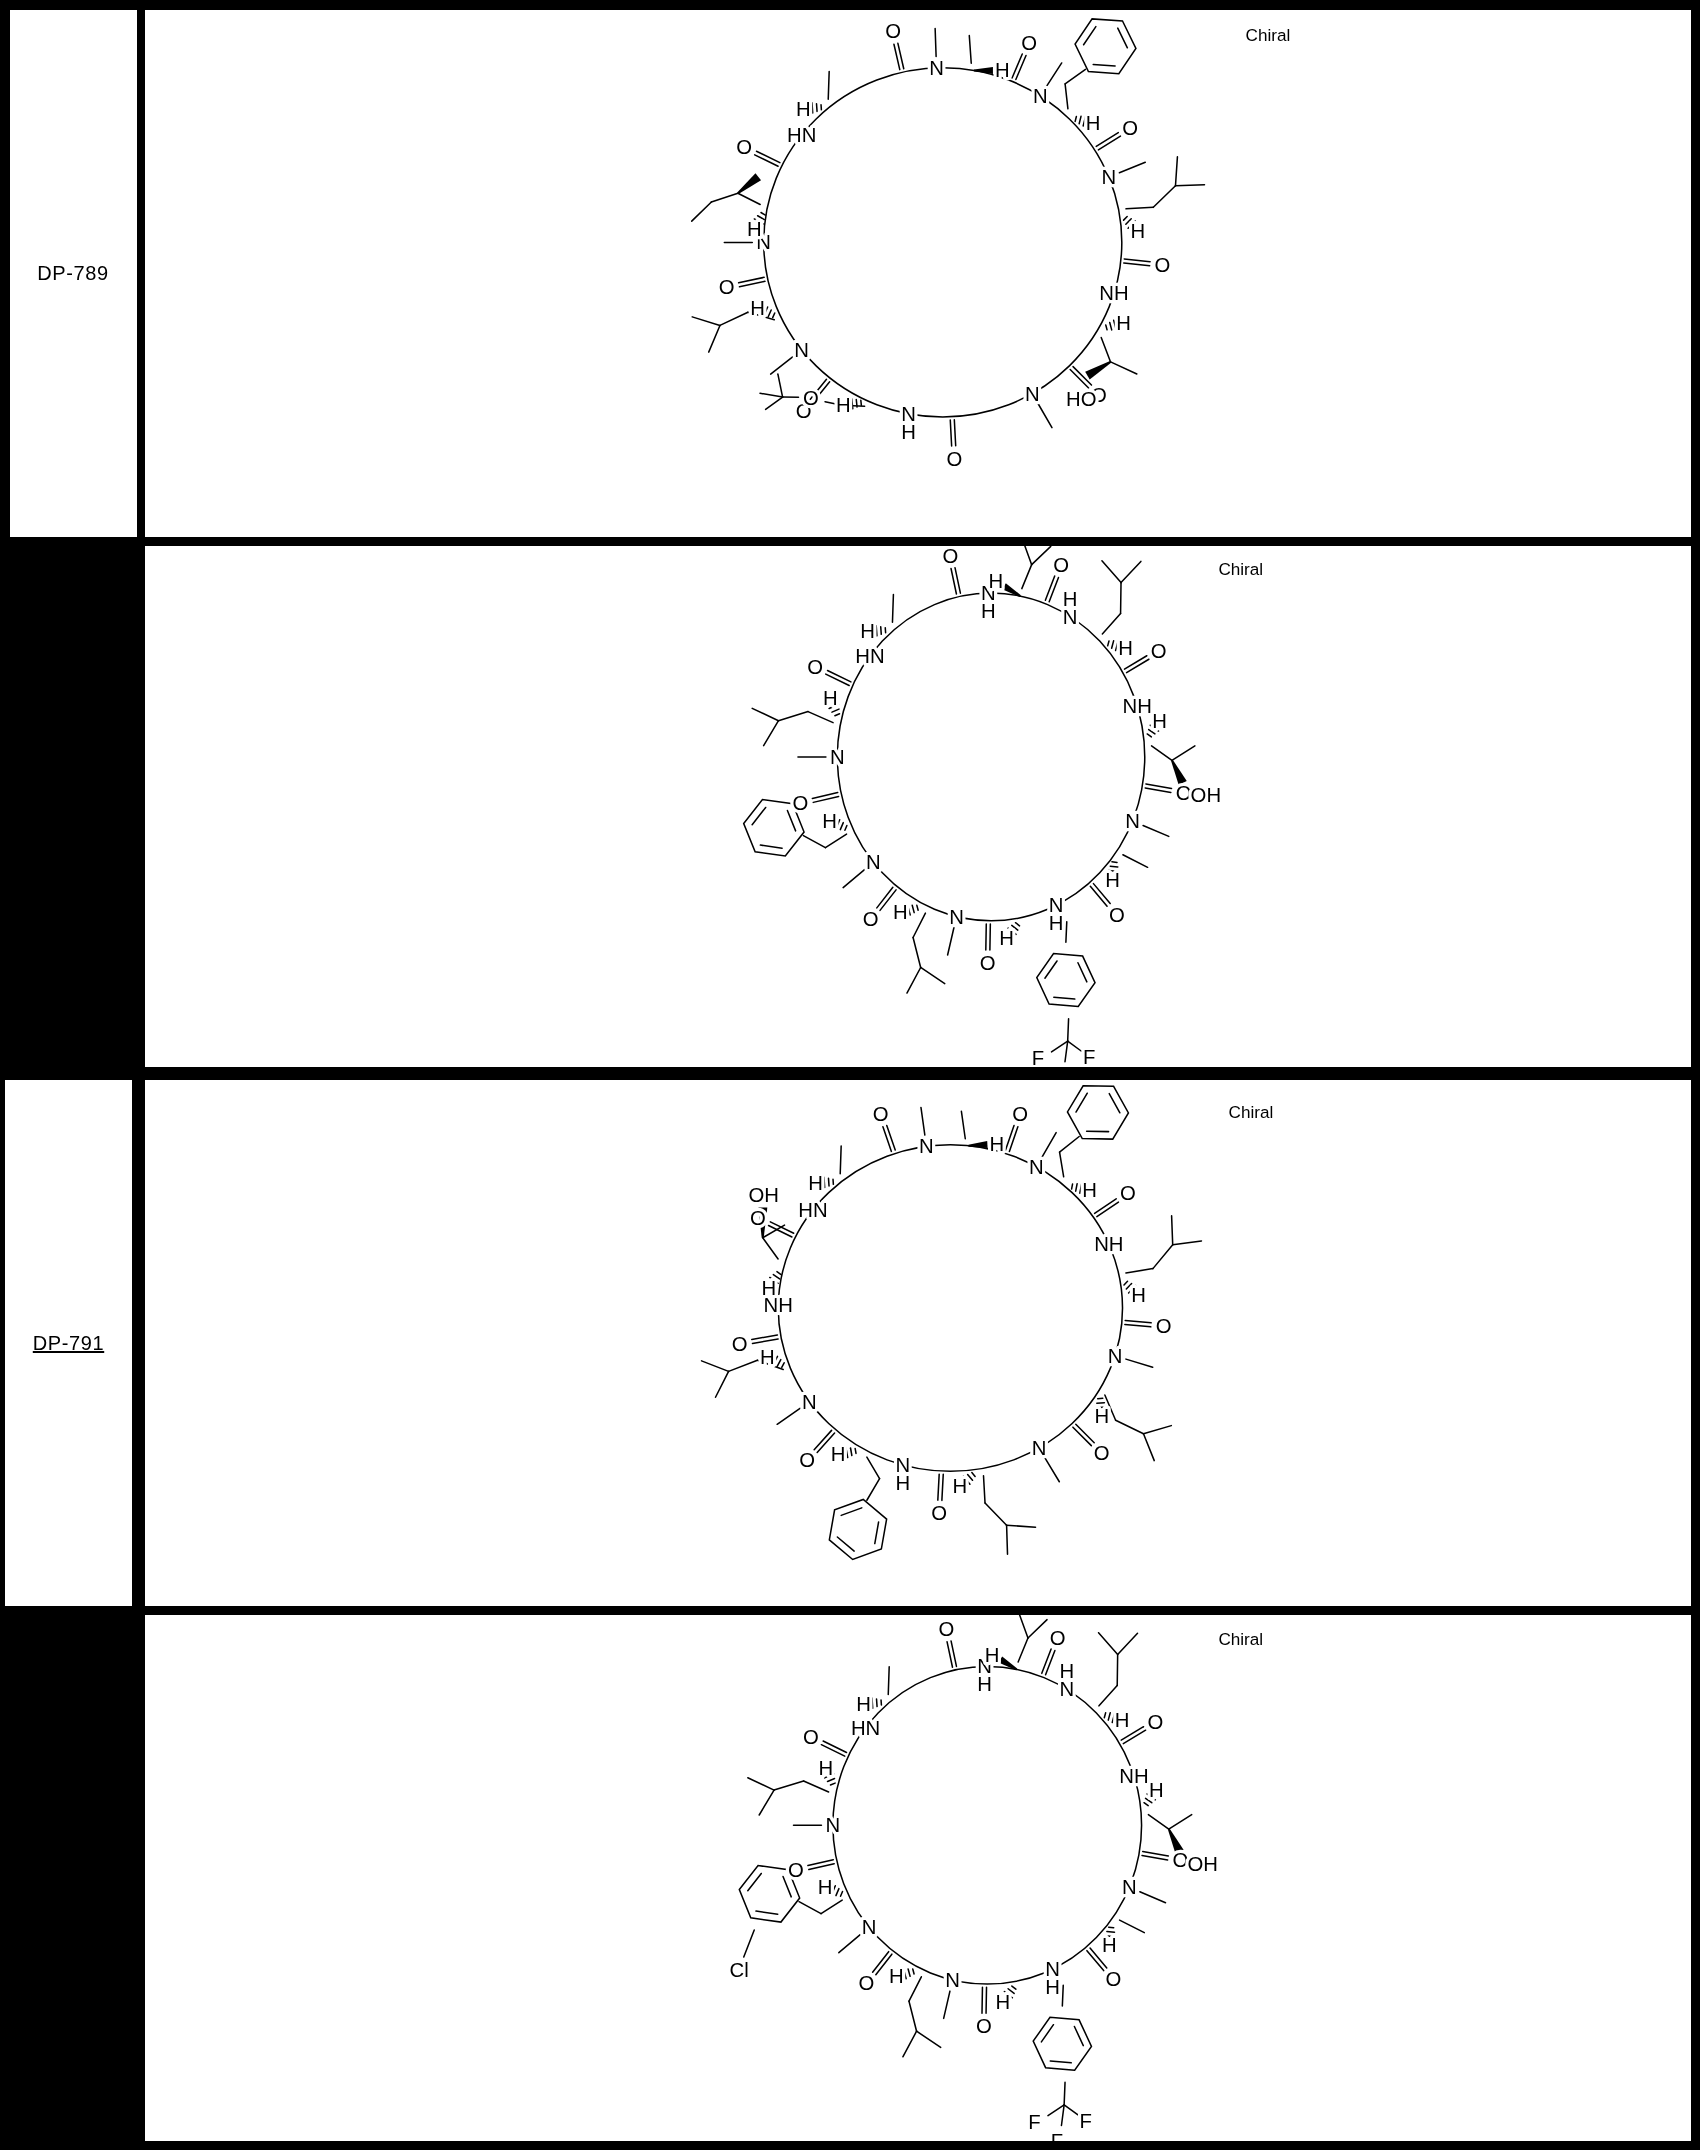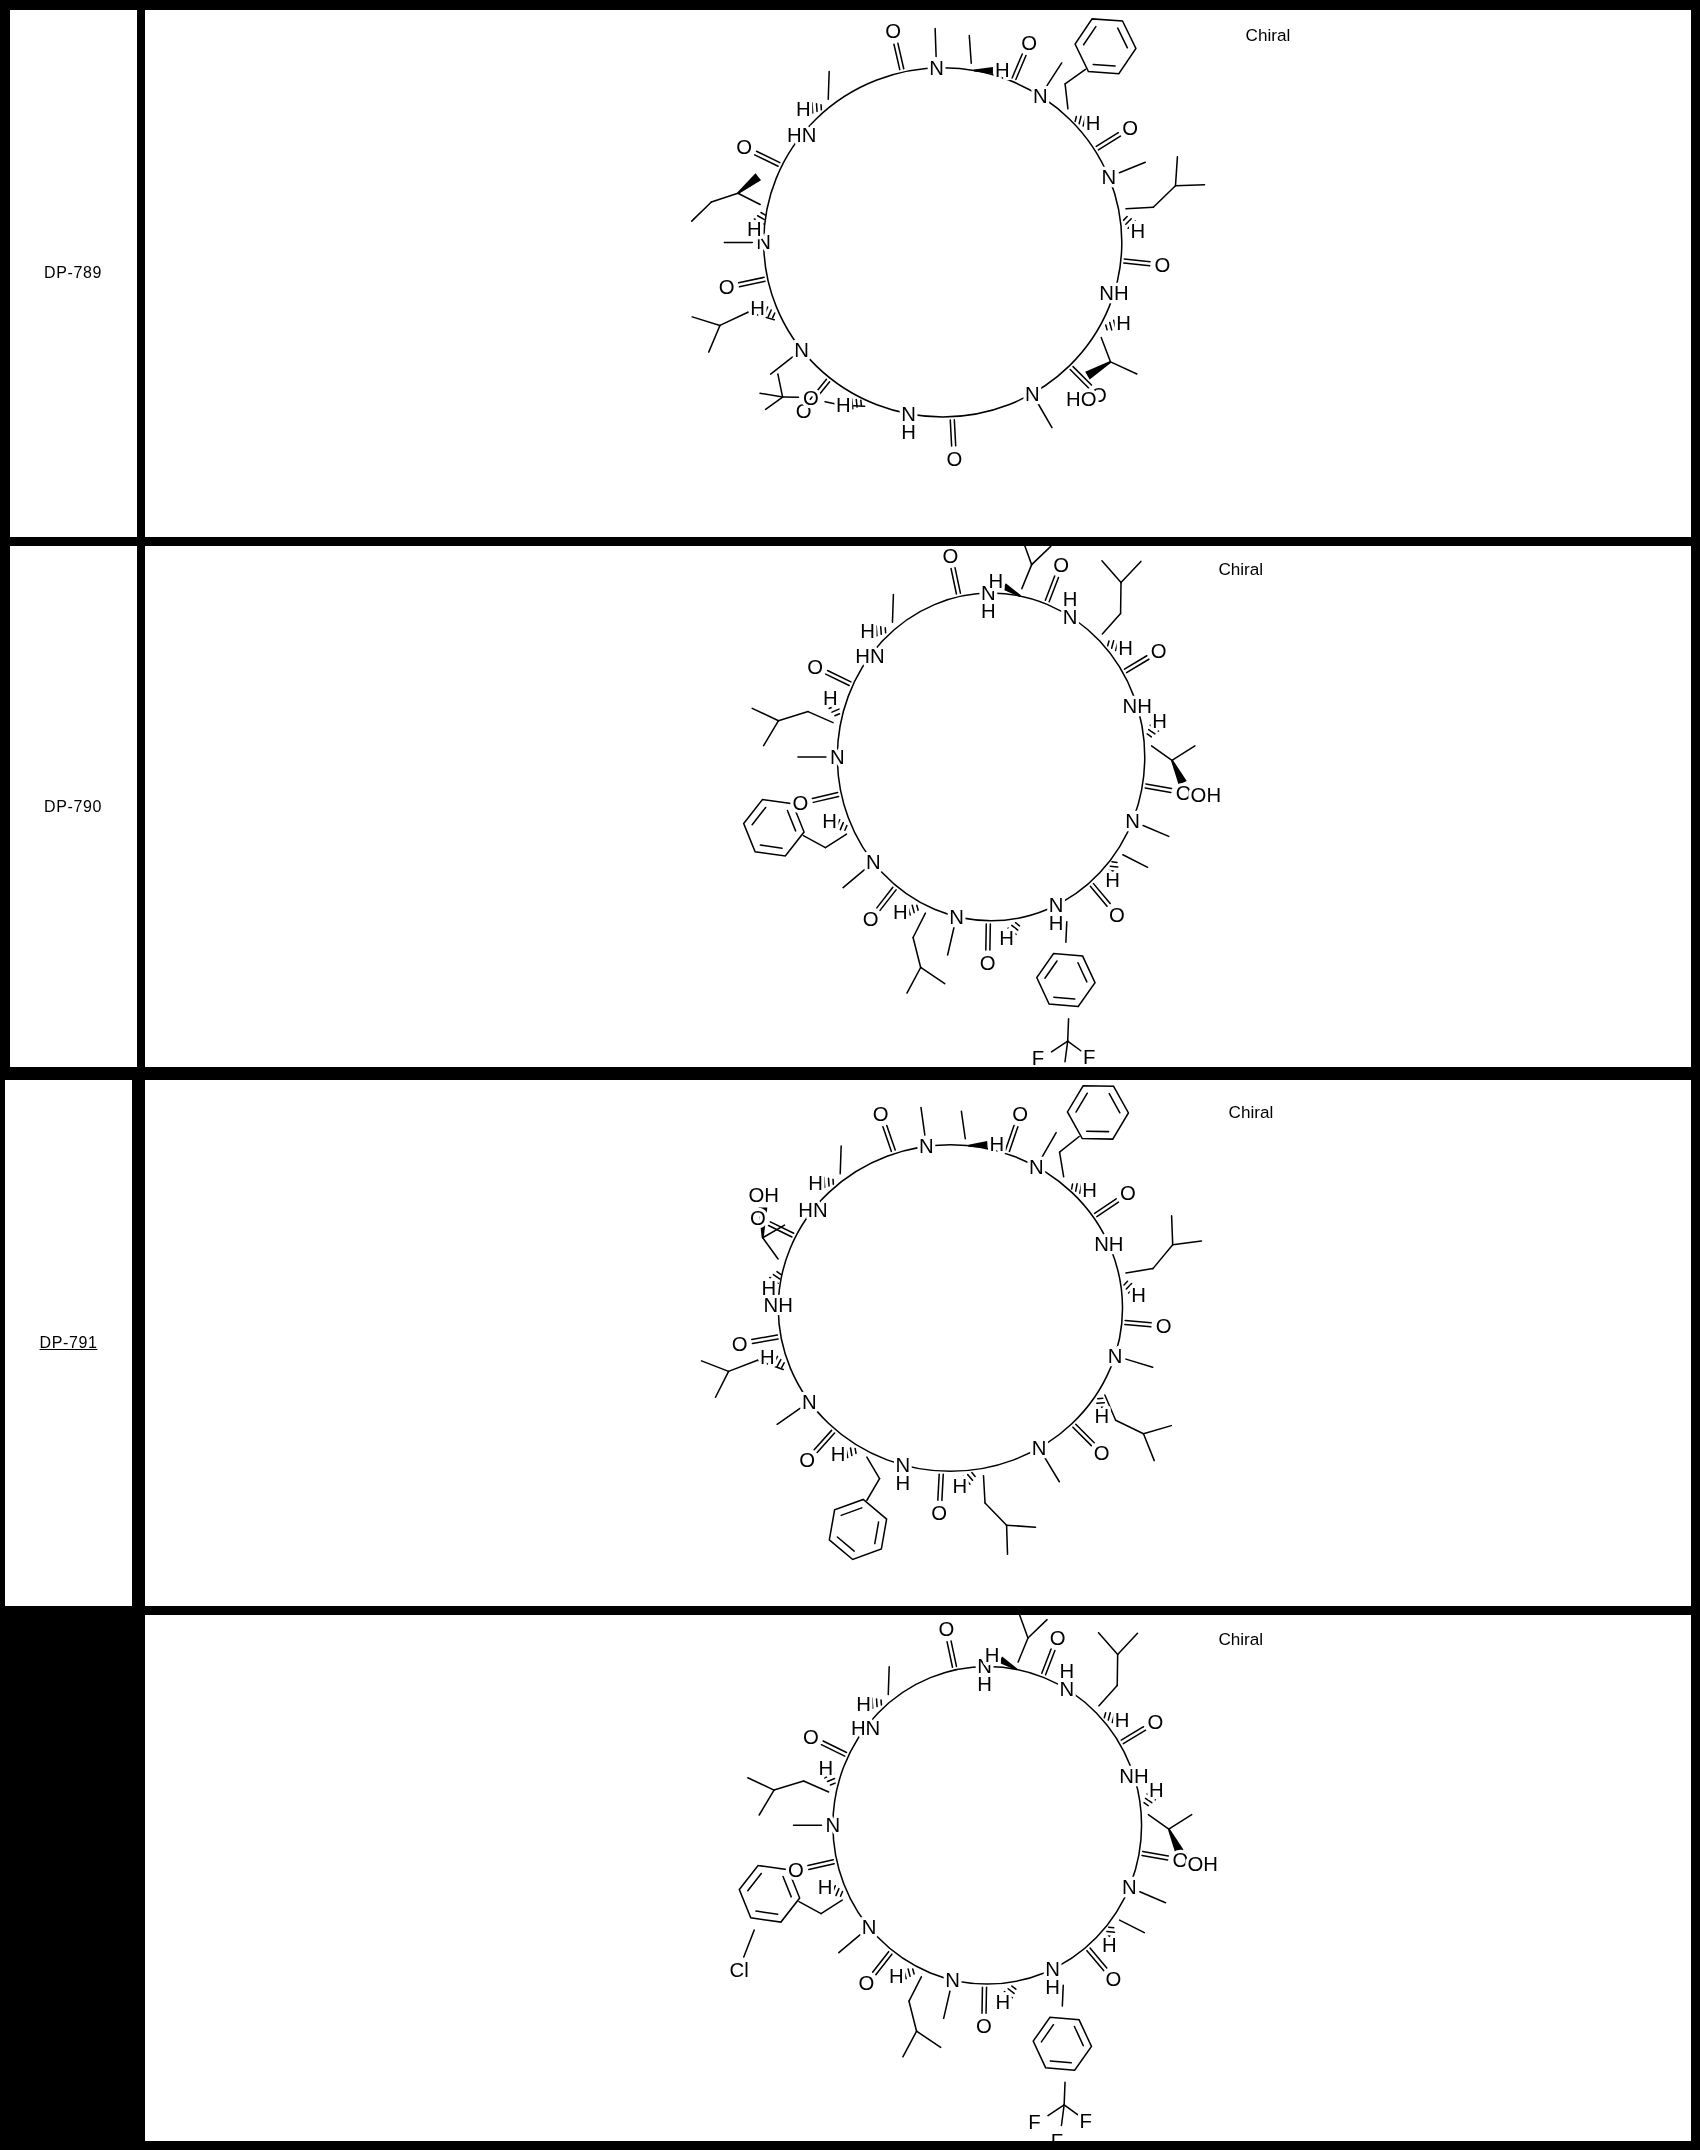--- a/index.html
+++ b/index.html
@@ -1,19 +1,19 @@
 <!DOCTYPE html>
 <html style="font-size:10.2px"><head>
 <meta charset="utf-8">
 <style>
   html,body{margin:0;padding:0;background:#888;}
   .doc{position:relative;width:1700px;height:2151px;background:#000;font-family:"Liberation Sans",sans-serif;}
   .cell{position:absolute;background:#fff;overflow:hidden;}
   .lab{display:flex;align-items:center;justify-content:center;}
-  .lab span{font-size:16px;color:#000;letter-spacing:0.6px;}
+  .lab span{font-size:20px;color:#000;letter-spacing:0.6px;}
   .l0{left:9.5px;top:9.5px;width:127px;height:527px;}
   .l1{left:9.5px;top:546px;width:127px;height:521px;}
   .l2{left:5px;top:1080px;width:127px;height:526px;text-decoration:underline;}
   .l3{left:9.5px;top:1615px;width:127px;height:526px;}
   .s0{left:145px;top:9.5px;width:1546px;height:527px;}
   .s1{left:145px;top:546px;width:1546px;height:521px;}
   .s2{left:145px;top:1080px;width:1546px;height:526px;}
   .s3{left:145px;top:1615px;width:1546px;height:526px;}
   svg{display:block;width:100%;height:100%;}
 </style>
@@ -129,23 +129,20 @@
         <text x="1540.8" y="492.6" text-anchor="middle" dominant-baseline="central" font-size="32" font-family="&quot;Liberation Sans&quot;,sans-serif" fill="#000000" paint-order="stroke" stroke="#ffffff" stroke-width="10" stroke-linejoin="round">H</text>
         <text x="1048.4" y="611.5" text-anchor="middle" dominant-baseline="central" font-size="32" font-family="&quot;Liberation Sans&quot;,sans-serif" fill="#000000" paint-order="stroke" stroke="#ffffff" stroke-width="10" stroke-linejoin="round">O</text>
         <text x="1099.5" y="621.6" text-anchor="middle" dominant-baseline="central" font-size="32" font-family="&quot;Liberation Sans&quot;,sans-serif" fill="#000000" paint-order="stroke" stroke="#ffffff" stroke-width="10" stroke-linejoin="round">H</text>
         <text x="964.2" y="469.5" text-anchor="middle" dominant-baseline="central" font-size="32" font-family="&quot;Liberation Sans&quot;,sans-serif" fill="#000000" paint-order="stroke" stroke="#ffffff" stroke-width="10" stroke-linejoin="round">H</text>
         <text x="959.2" y="345.2" text-anchor="middle" dominant-baseline="central" font-size="32" font-family="&quot;Liberation Sans&quot;,sans-serif" fill="#000000" paint-order="stroke" stroke="#ffffff" stroke-width="10" stroke-linejoin="round">H</text>
         <text x="1036.6" y="155.2" text-anchor="middle" dominant-baseline="central" font-size="32" font-family="&quot;Liberation Sans&quot;,sans-serif" fill="#000000" paint-order="stroke" stroke="#ffffff" stroke-width="10" stroke-linejoin="round">H</text>
         <text x="1733" y="40" text-anchor="start" dominant-baseline="central" font-size="27" font-family="&quot;Liberation Sans&quot;,sans-serif" fill="#000000">Chiral</text>
       </svg>
   </div>
 
-  <div class="cell lab l1">
-    <span>DP-790</span>
-  </div>
   <div class="cell s1">
     <svg id="svg1" viewBox="0 0 2434 820">
         <rect x="0" y="0" width="2434" height="830" fill="#ffffff"></rect>
         <ellipse cx="1332" cy="332" rx="242" ry="258" fill="none" stroke="#000000" stroke-width="2.4"></ellipse>
         <line x1="1277.515740045665" y1="75.41249841762597" x2="1268.991360722137" y2="35.308446787539935" stroke="#000000" stroke-width="2.4" stroke-linecap="round"></line>
         <line x1="1283.7758846903616" y1="74.0818635963923" x2="1275.2515053668335" y2="33.97781196630628" stroke="#000000" stroke-width="2.4" stroke-linecap="round"></line>
         <line x1="1417.5294261728982" y1="85.32157039269099" x2="1432.2225121042554" y2="47.04477290630571" stroke="#000000" stroke-width="2.4" stroke-linecap="round"></line>
         <line x1="1423.5043409024802" y1="87.6151252697809" x2="1438.1974268338374" y2="49.33832778339563" stroke="#000000" stroke-width="2.4" stroke-linecap="round"></line>
         <line x1="1542.0722014337098" y1="193.80205093640896" x2="1577.2160607624962" y2="172.6854898650967" stroke="#000000" stroke-width="2.4" stroke-linecap="round"></line>
         <line x1="1545.368445113134" y1="199.28792166090247" x2="1580.5123044419204" y2="178.17136058959022" stroke="#000000" stroke-width="2.4" stroke-linecap="round"></line>

